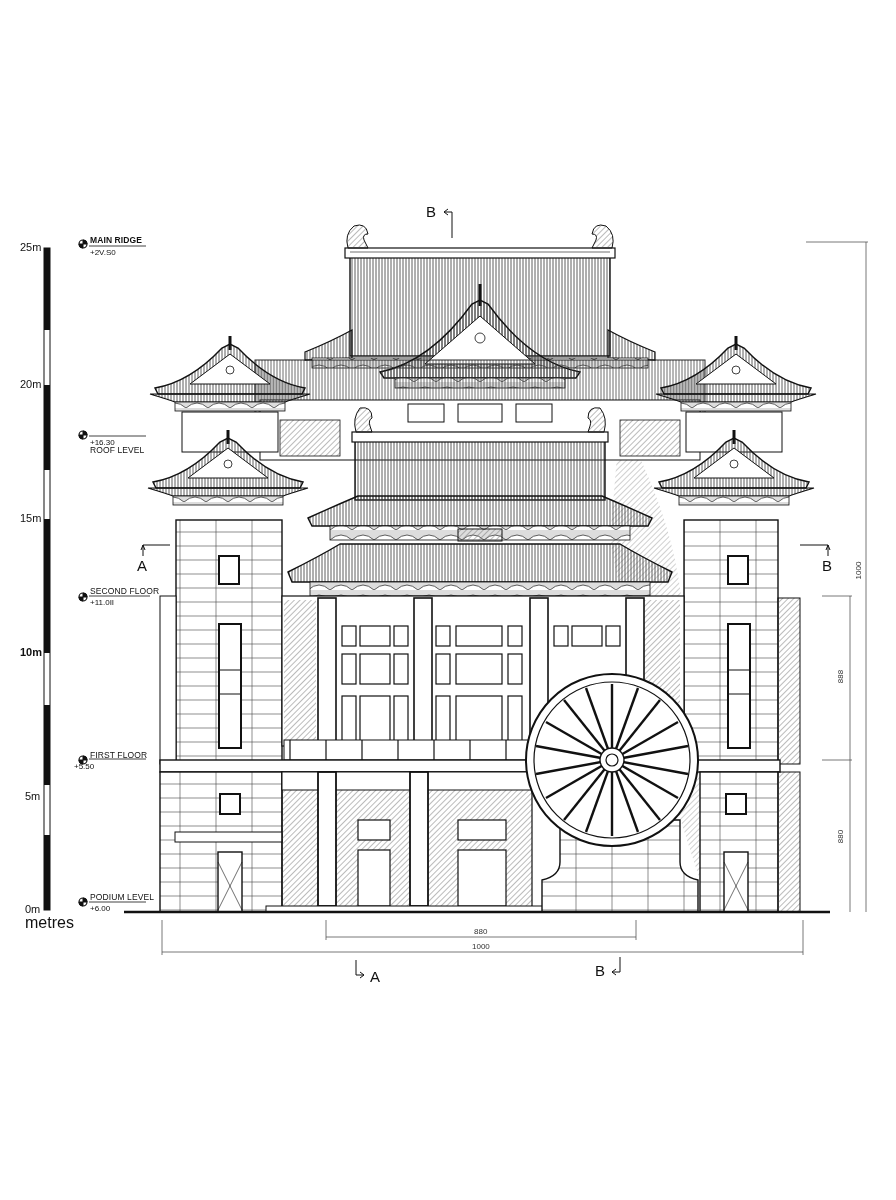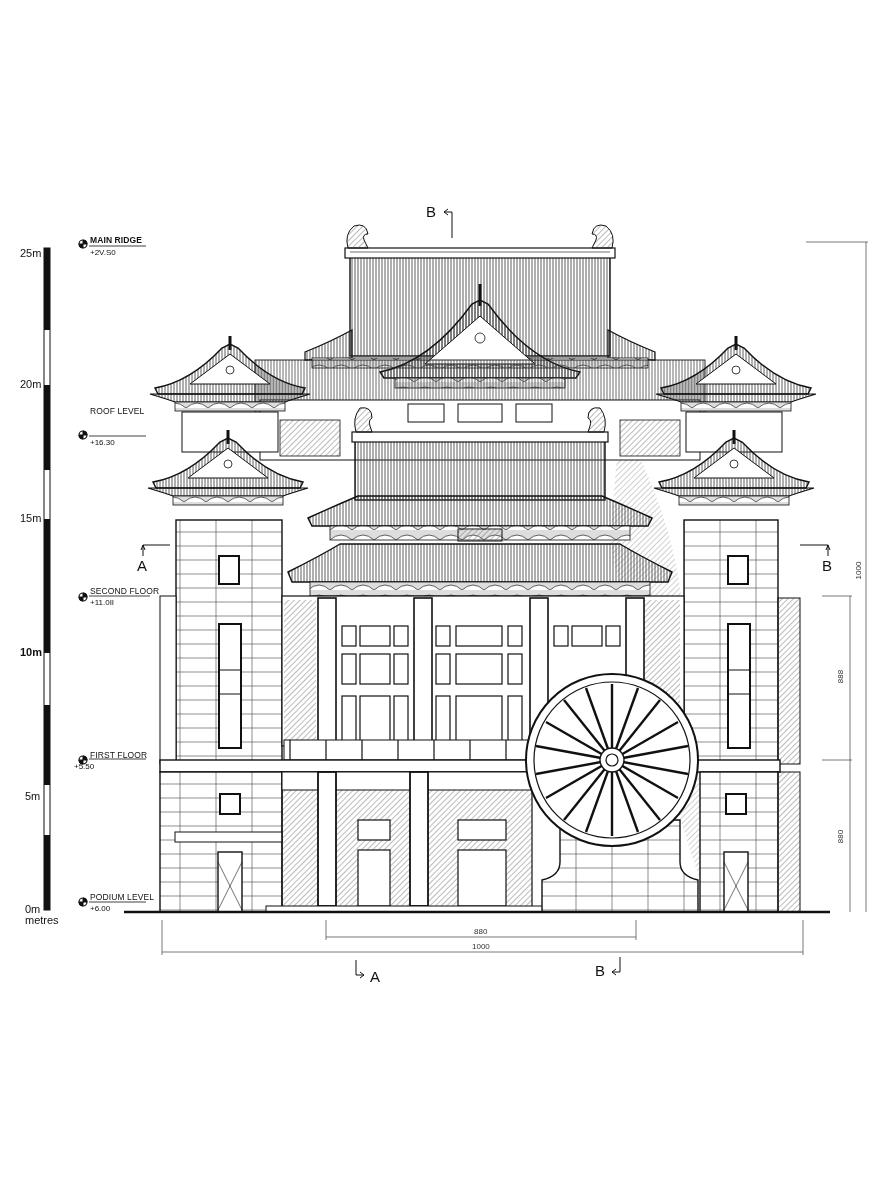--- a/index.html
+++ b/index.html
@@ -288,31 +288,31 @@
       <line x1="636" y1="920" x2="636" y2="940"></line>
     <line x1="326" y1="937" x2="636" y2="937"></line>
     <line x1="806" y1="242" x2="868" y2="242"></line>
       <line x1="866" y1="242" x2="866" y2="912"></line>
     <line x1="822" y1="596" x2="852" y2="596"></line>
       <line x1="822" y1="760" x2="852" y2="760"></line>
     <line x1="850" y1="596" x2="850" y2="912"></line>
   </g>
 </svg>
 
-<span class="lbl scale-tick" style="left:20px;top:247px;">25m</span>
+<span class="lbl scale-tick" style="left:20px;top:241px;">25m</span>
 <span class="lbl scale-tick" style="left:20px;top:378px;">20m</span>
 <span class="lbl scale-tick" style="left:20px;top:512px;">15m</span>
 <span class="lbl scale-tick" style="left:20px;top:646px;font-weight:bold;">10m</span>
 <span class="lbl scale-tick" style="left:25px;top:778px;margin-top:12px;">5m</span>
 <span class="lbl scale-tick" style="left:25px;top:903px;">0m</span>
-<span class="lbl scale-tick" style="left:25px;top:914px;font-size:11px;">metres</span>
+<span class="lbl scale-tick" style="left:25px;top:914px;font-size:16px;">metres</span>
 
 <span class="lbl lvl-name" style="left:90px;top:235px;font-weight:bold;">MAIN RIDGE</span>
 <span class="lbl lvl-val" style="left:90px;top:248px;">+2V.S0</span>
-<span class="lbl lvl-name" style="left:90px;top:406px;text-align:center;">ROOF LEVEL</span>
+<span class="lbl lvl-name" style="left:90px;top:445px;text-align:center;">ROOF LEVEL</span>
 <span class="lbl lvl-val" style="left:90px;top:438px;">+16.30</span>
 <span class="lbl lvl-name" style="left:90px;top:586px;">SECOND FLOOR</span>
 <span class="lbl lvl-val" style="left:90px;top:598px;">+11.0II</span>
 <span class="lbl lvl-name" style="left:90px;top:750px;">FIRST FLOOR</span>
 <span class="lbl lvl-val" style="left:74px;top:762px;">+5.50</span>
 <span class="lbl lvl-name" style="left:90px;top:892px;">PODIUM LEVEL</span>
 <span class="lbl lvl-val" style="left:90px;top:904px;">+6.00</span>
 
 <span class="lbl sec" style="left:426px;top:203px;">B</span>
 <span class="lbl sec" style="left:137px;top:557px;">A</span>

